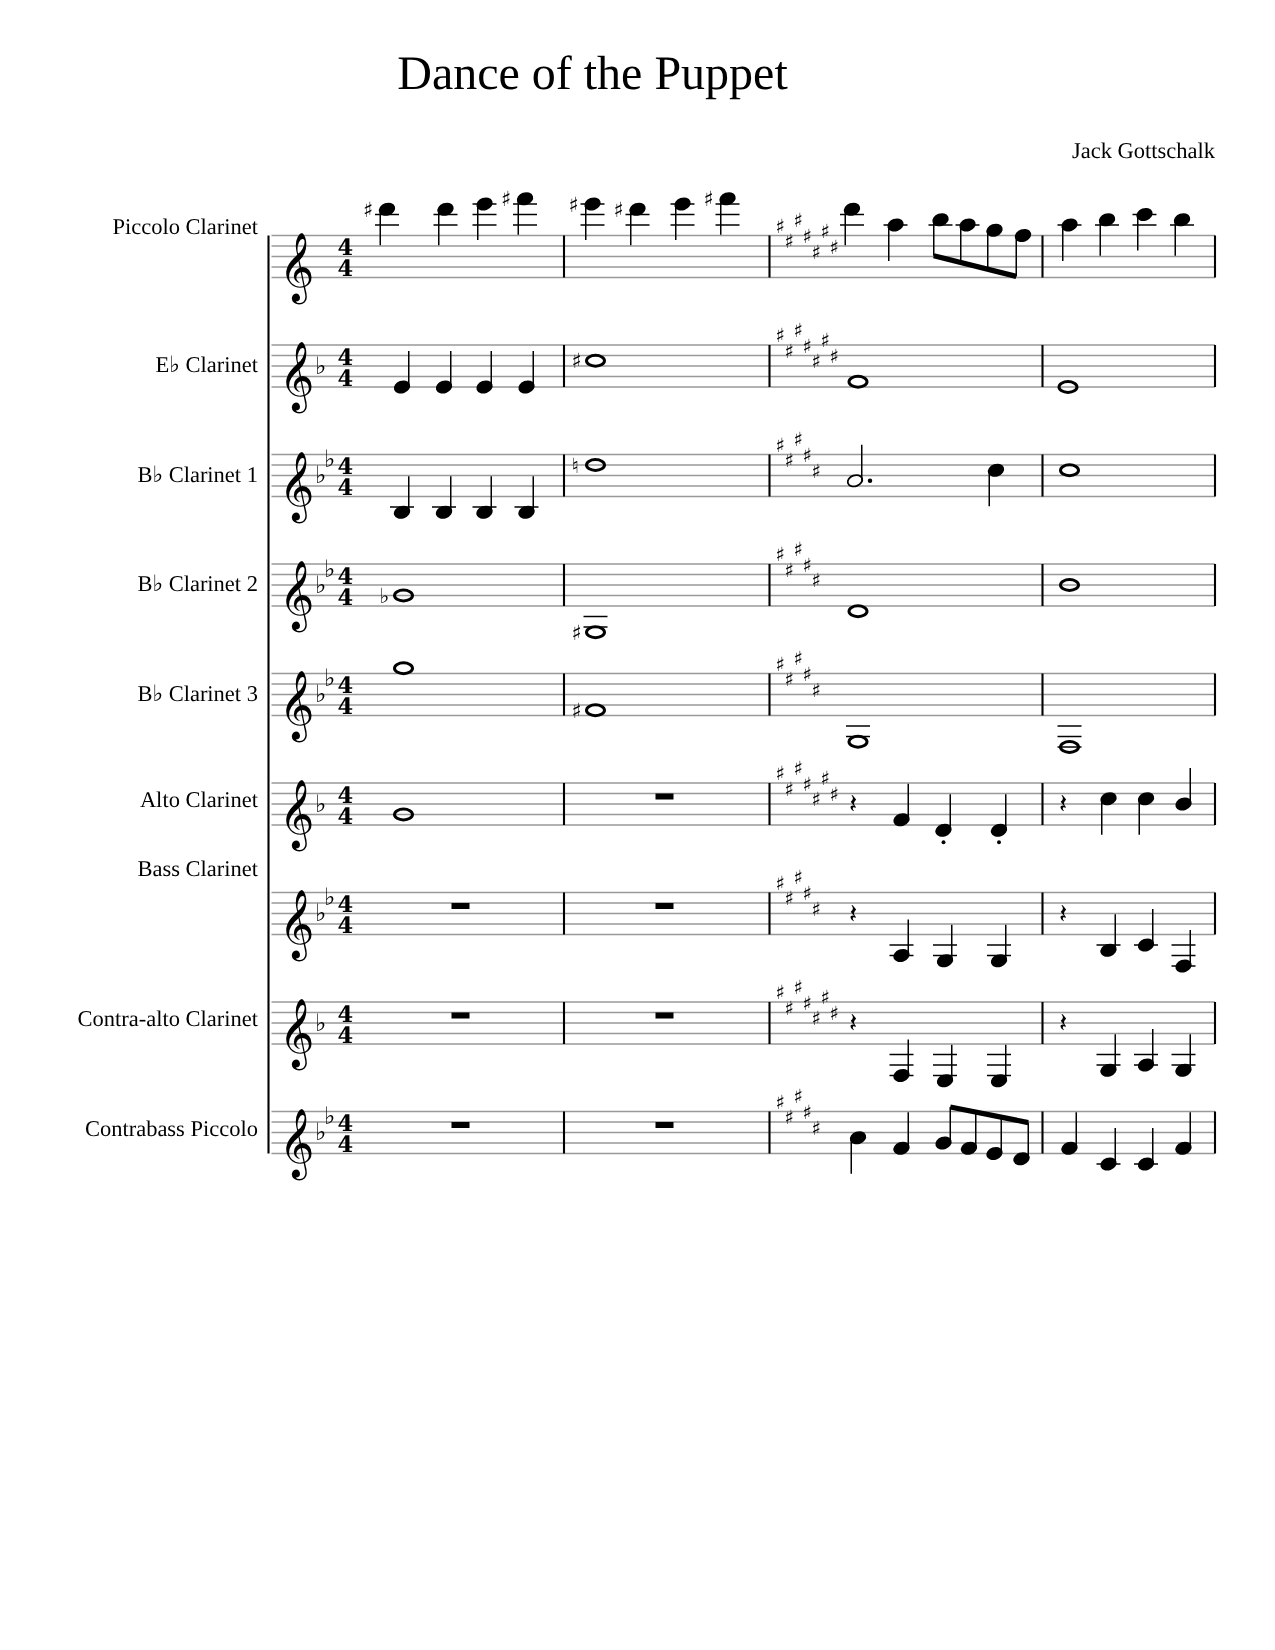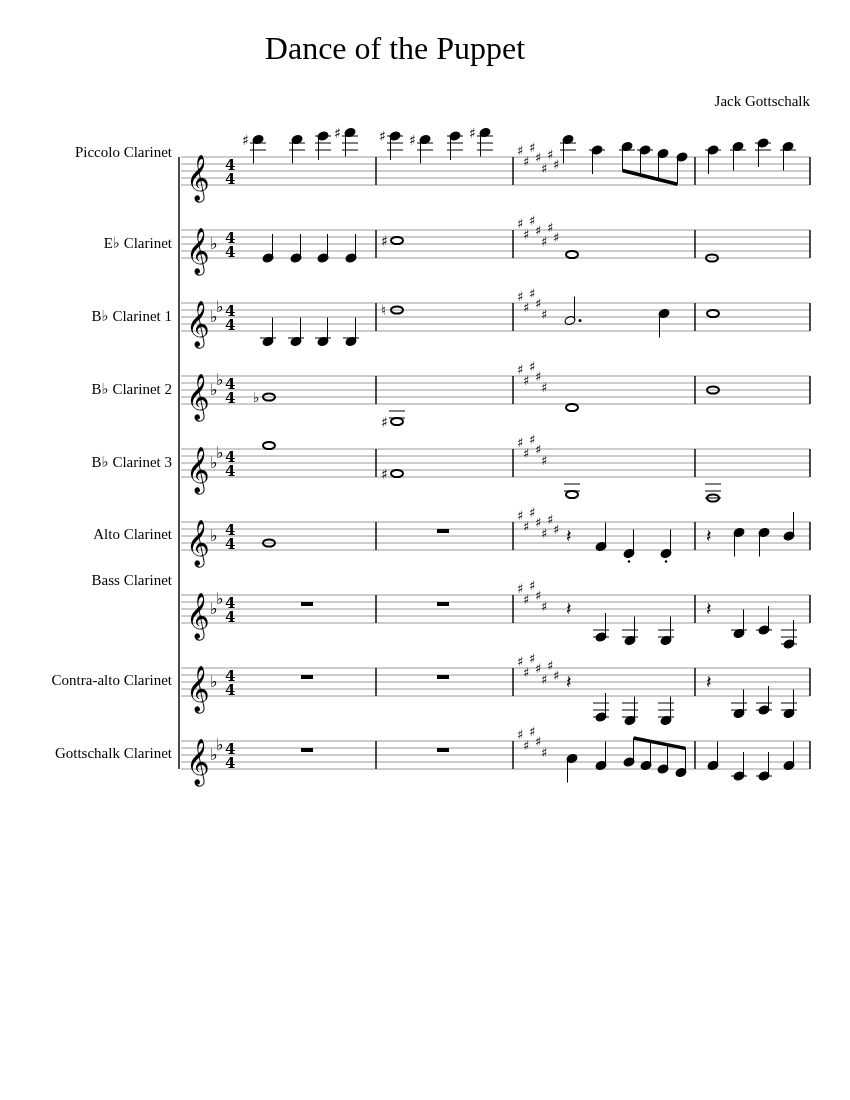--- a/index.html
+++ b/index.html
@@ -17,21 +17,21 @@
 
 <div id="labels">
     <div class="inst-label" style="top: 144px; font-family: Liberation Serif, serif;">Piccolo Clarinet</div>
     <div class="inst-label" style="top: 234px;">E♭ Clarinet</div>
     <div class="inst-label" style="top: 307px;">B♭ Clarinet 1</div>
     <div class="inst-label" style="top: 380px;">B♭ Clarinet 2</div>
     <div class="inst-label" style="top: 453px;">B♭ Clarinet 3</div>
     <div class="inst-label" style="top: 526px;">Alto Clarinet</div>
     <div class="inst-label" style="top: 572px;">Bass Clarinet</div>
     <div class="inst-label" style="top: 672px;">Contra-alto Clarinet</div>
-    <div class="inst-label" style="top: 745px;">Gottschalk Clarinet</div>
+    <div class="inst-label" style="top: 745px;">Contrabass Piccolo</div>
   </div>
 
 <svg id="score" width="850" height="1100" xmlns="http://www.w3.org/2000/svg">
     <line x1="179" y1="157" x2="179" y2="769" stroke="#000000" stroke-width="1.4"></line>
     <g>
       <line x1="181" y1="157" x2="810" y2="157" stroke="#999999" stroke-width="1"></line>
       <line x1="181" y1="164" x2="810" y2="164" stroke="#999999" stroke-width="1"></line>
       <line x1="181" y1="171" x2="810" y2="171" stroke="#999999" stroke-width="1"></line>
       <line x1="181" y1="178" x2="810" y2="178" stroke="#999999" stroke-width="1"></line>
       <line x1="181" y1="185" x2="810" y2="185" stroke="#999999" stroke-width="1"></line>

